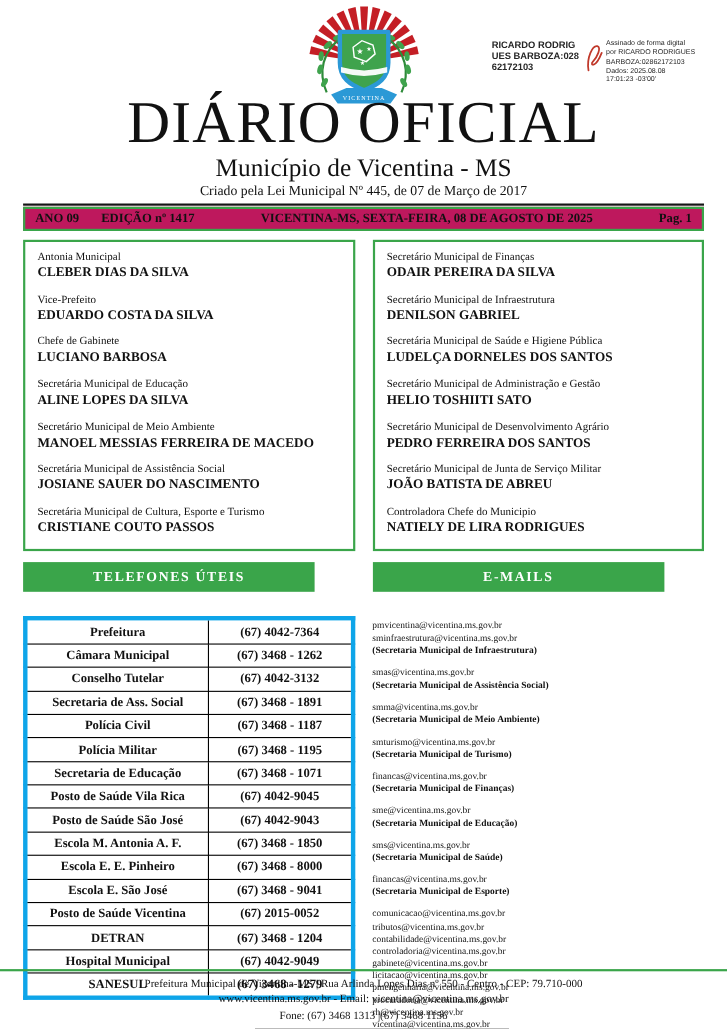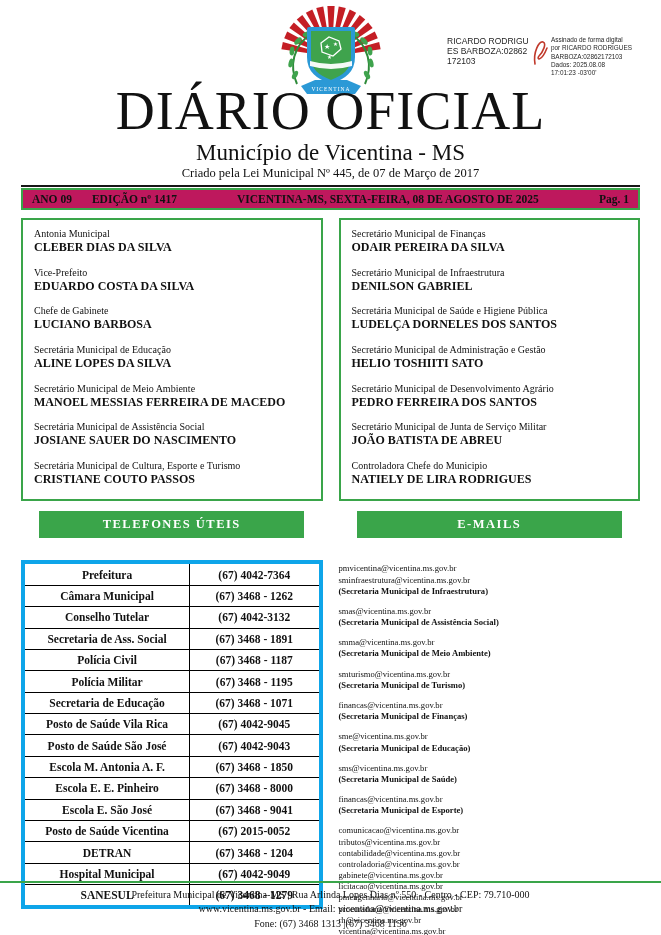--- a/index.html
+++ b/index.html
@@ -12,21 +12,21 @@
   .inner { margin:0 21px; }
 
   
   .masthead { position:relative; padding-top:4px; text-align:center; }
   .crest { display:block; margin:0 auto; }
   .sig-block {
     position:absolute; top:36px; right:2px; width:212px;
     display:flex; align-items:flex-start; gap:2px; text-align:left;
     font-family:"Liberation Sans", sans-serif; color:#262626;
   }
-  .sig-signer { width:82px; font-size:8.5px; line-height:1.18; word-break:break-all; }
+  .sig-signer { width:82px; font-size:8.5px; line-height:1.18; word-break:break-all;font-weight:bold; }
   .sig-flourish { flex:0 0 auto; margin-top:2px; }
   .sig-details { width:96px; font-size:6.4px; line-height:1.3; }
   .gz-title { font-size:54px; line-height:1; letter-spacing:1px; margin-top:-12px; font-weight:400; }
   .gz-subtitle { font-size:23px; line-height:1.1; margin-top:2px; }
   .gz-created { font-size:12.5px; margin-top:1px; margin-bottom:4px; }
 
   
   .rule-black { border-top:2px solid #151515; }
   .info-bar {
     margin-top:1px; border:2px solid #3aa54a; background:#be185d;
@@ -39,21 +39,21 @@
 
   
   .officials { display:flex; gap:16px; margin-top:8px; }
   .obox { flex:1; border:2px solid #3aa54a; padding:7px 11px 2px; min-height:247px; }
   .entry { margin-bottom:10px; }
   .otitle { font-size:10px; line-height:1.3; }
   .oname { font-size:12px; font-weight:bold; line-height:1.3; }
 
   
   .sec-headers { display:flex; gap:16px; margin-top:10px; }
-  .sec-cell { flex:1; display:flex; justify-content:center; }
+  .sec-cell { flex:1; display:flex; justify-content:flex-start; }
   .sec-bar {
     width:88%; background:#3aa54a; color:#fff; text-align:center;
     font-weight:bold; font-size:12.5px; letter-spacing:1.5px; padding:6px 0;
   }
 
   
   .content { display:flex; gap:16px; margin-top:22px; align-items:flex-start; }
   .col { flex:1; }
 
   table.phones { width:100%; border-collapse:collapse; border:4px solid #0ea5e9; }

